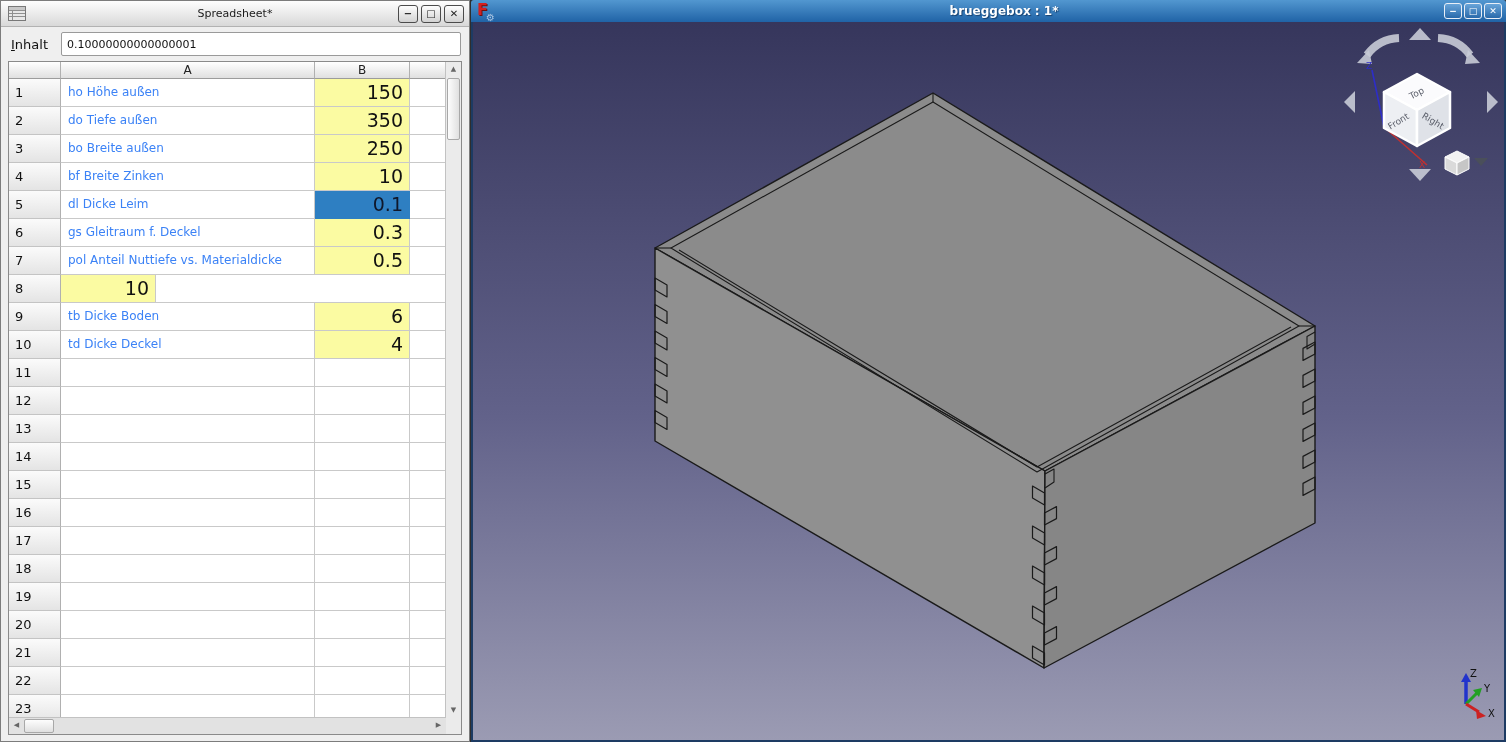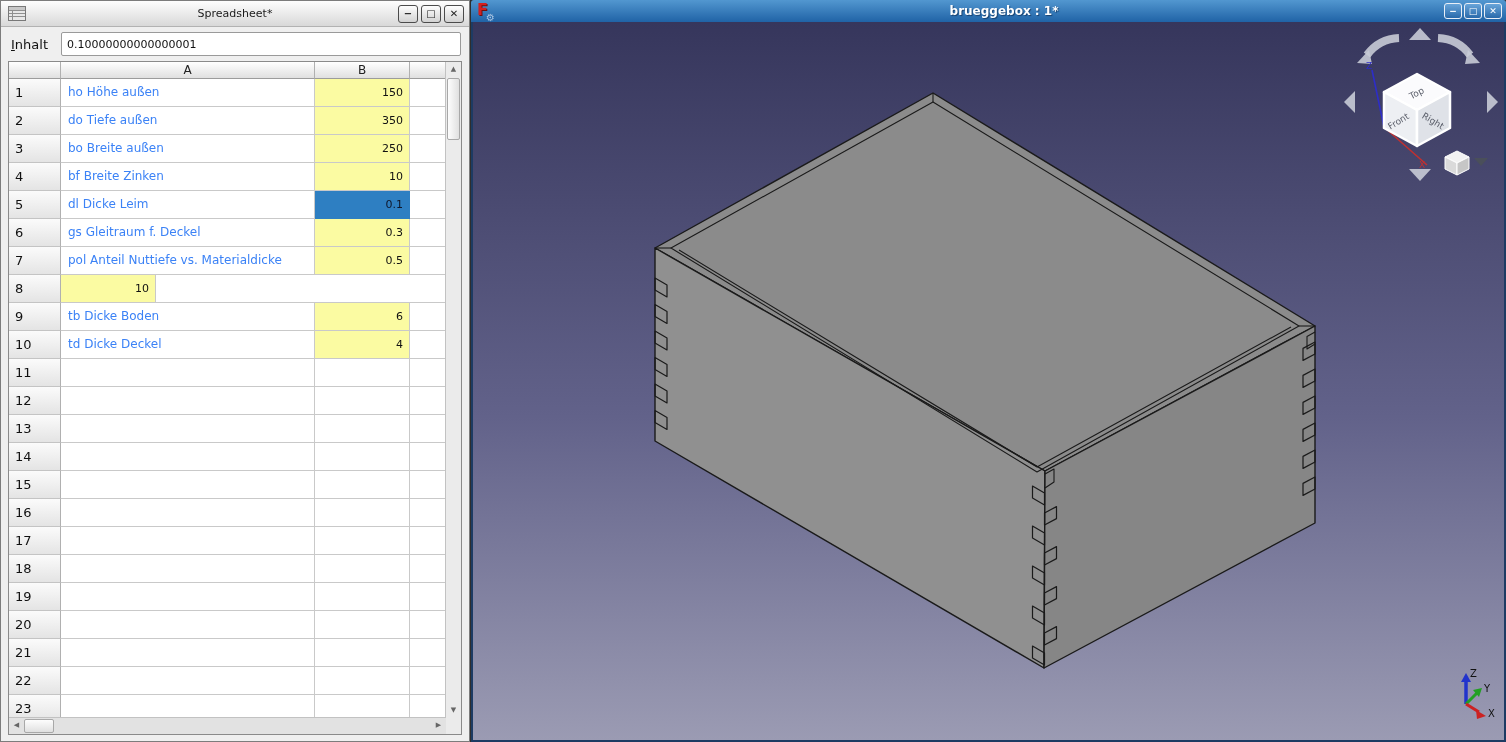--- a/index.html
+++ b/index.html
@@ -35,21 +35,21 @@
     line-height:16px;box-sizing:border-box;}
   .w-rh{width:52px;} .w-a{width:254px;} .w-b{width:95px;} .w-s{flex:1;border-right:none;}
   .row{display:flex;height:28px;}
   .rh{width:52px;background:linear-gradient(#fbfbfb,#e4e4e4);border-right:1px solid #b0b0b0;
     border-bottom:1px solid #c4c4c4;font-size:13px;padding-left:6px;line-height:27px;
     box-sizing:border-box;color:#111;}
   .ca{width:254px;border-right:1px solid #c9c9c9;border-bottom:1px solid #c9c9c9;
     font-size:12px;padding-left:7px;line-height:27px;box-sizing:border-box;background:#fff;
     white-space:nowrap;overflow:hidden;color:#3b82f6;}
   .cb{width:95px;border-right:1px solid #c9c9c9;border-bottom:1px solid #c9c9c9;
-    font-size:11px;padding-right:6px;text-align:right;line-height:27px;
+    font-size:19px;padding-right:6px;text-align:right;line-height:27px;
     box-sizing:border-box;background:#fff;color:#111;}
   .cb.y{background:var(--value-cell-yellow);}
   .cb.sel{background:var(--selection-blue);color:#0f172a;border-color:var(--selection-blue);}
   .cs{flex:1;border-bottom:1px solid #c9c9c9;background:#fff;}
   .vscroll{position:absolute;right:0;top:0;bottom:16px;width:15px;background:#ebebeb;
     border-left:1px solid #c2c2c2;}
   .vscroll .arr{position:absolute;left:0;right:0;text-align:center;font-size:7px;color:#666;height:15px;line-height:15px;}
   .vthumb{position:absolute;left:1px;right:1px;top:16px;height:62px;
     background:linear-gradient(90deg,#fdfdfd,#e0e0e0);border:1px solid #a8a8a8;border-radius:2px;box-sizing:border-box;}
   .hscroll{position:absolute;left:0;right:15px;bottom:0;height:16px;background:#e2e2e2;border-top:1px solid #c2c2c2;}

